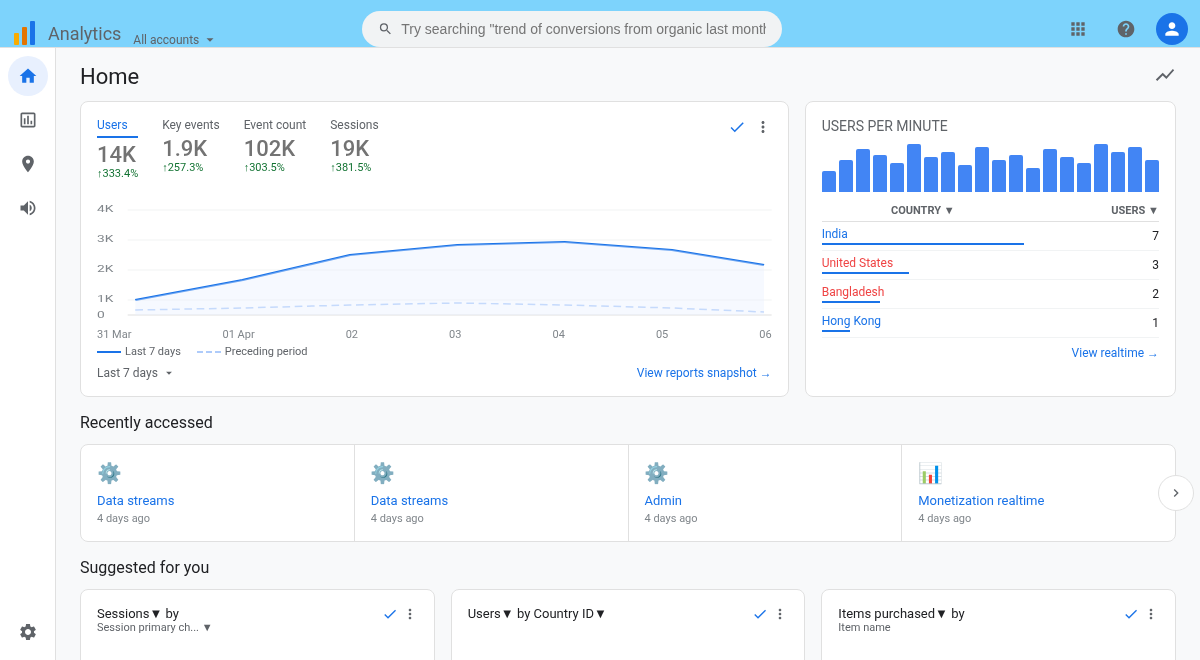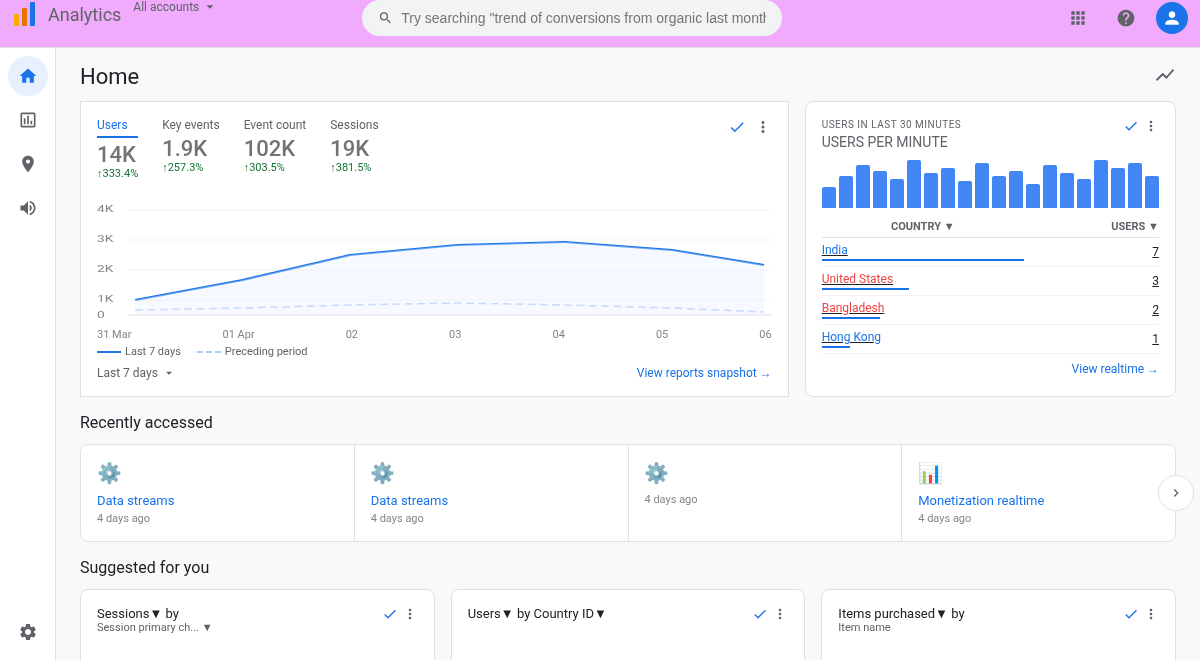--- a/index.html
+++ b/index.html
@@ -1,20 +1,20 @@
 <!DOCTYPE html>
 <html><head>
   <meta charset="utf-8">
   <style>
     * { box-sizing: border-box; margin: 0; padding: 0; }
     body { font-family: 'Google Sans', Roboto, Arial, sans-serif; background: #f8f9fa; font-size: 13px; color: #202124; overflow: hidden; height: 660px; width: 1200px; }
 
     
     .top-nav {
-      display: flex; align-items: flex-start; height: 48px; background: #f0abfc;
+      display: flex; align-items: flex-end; height: 48px; background: #7dd3fc;
       border-bottom: 1px solid #e0e0e0; padding: 0 12px; gap: 12px; position: fixed; top: 0; left: 0; right: 0; z-index: 100;
     }
     .nav-logo { display: flex; align-items: center; gap: 8px; }
     .logo-icon { width: 28px; height: 28px; }
     .nav-title { font-size: 18px; color: #5f6368; font-weight: 400; }
     .account-selector { display: flex; align-items: center; gap: 4px; font-size: 12px; color: #5f6368; cursor: pointer; }
     .account-selector svg { width: 14px; height: 14px; }
     .search-bar {
       flex: 1; max-width: 420px; margin: 0 auto;
       background: #f1f3f4; border-radius: 24px; display: flex; align-items: center;
@@ -46,21 +46,21 @@
     
     .page-header { display: flex; align-items: center; justify-content: space-between; padding: 16px 0 12px; }
     .page-title { font-size: 22px; font-weight: 400; color: #202124; }
     .header-action { cursor: pointer; color: #5f6368; }
 
     
     .cards-row { display: flex; gap: 16px; margin-bottom: 16px; }
 
     
     .stats-card {
-      flex: 2; background: #fff; border-radius: 0; border: 1px solid #e0e0e0; padding: 16px; min-height: 240px;
+      flex: 2; background: #fff; border-radius: 8px; border: 1px solid #e0e0e0; padding: 16px; min-height: 240px;
     }
     .stats-metrics { display: flex; gap: 24px; margin-bottom: 12px; }
     .metric { cursor: pointer; }
     .metric-label { font-size: 12px; color: #5f6368; margin-bottom: 4px; }
     .metric-value { font-size: 22px; font-weight: 500; color: #737373; }
     .metric.active .metric-label { color: #1a73e8; border-bottom: 2px solid #1a73e8; padding-bottom: 4px; }
     .metric-change { font-size: 11px; color: #137333; }
     .metric-header-actions { margin-left: auto; display: flex; gap: 8px; align-items: flex-start; }
 
     
@@ -82,21 +82,21 @@
     .realtime-sublabel { font-size: 14px; color: #5f6368; margin-bottom: 8px; }
 
     
     .bar-chart { display: flex; align-items: flex-end; gap: 3px; height: 50px; margin: 8px 0; }
     .bar { background: #4285f4; min-width: 6px; border-radius: 2px 2px 0 0; }
 
     
     .country-table { width: 100%; border-collapse: collapse; }
     .country-table th { font-size: 11px; color: #5f6368; text-align: center; padding: 4px 0; border-bottom: 1px solid #e0e0e0; }
     .country-table th.right { text-align: right; }
-    .country-table td { font-size: 12px; padding: 5px 0; border-bottom: 1px solid #f1f3f4; text-decoration: underline; }
+    .country-table td { font-size: 12px; padding: 5px 0; border-bottom: 1px solid #f1f3f4; }
     .country-table td.right { text-align: right; }
 
     
     .section-title { font-size: 16px; font-weight: 400; color: #202124; margin: 16px 0 12px; }
 
     
     .recent-grid { display: flex; gap: 0; background: #fff; border-radius: 8px; border: 1px solid #e0e0e0; overflow: hidden; position: relative; }
     .recent-item { flex: 1; padding: 16px; border-right: 1px solid #e0e0e0; cursor: pointer; }
     .recent-item:last-child { border-right: none; }
     .recent-name { font-size: 13px; color: #1a73e8; margin-bottom: 4px; }
@@ -282,31 +282,20 @@
               <path d="M7 10l5 5 5-5z"></path>
             </svg>
         </div>
         <div class="view-link">
           <span>View reports snapshot →</span>
         </div>
       </div>
     </div>
 
     <div class="realtime-card">
-      <div class="realtime-card-header-row">
-        <span class="realtime-label">USERS IN LAST 30 MINUTES</span>
-        <div style="display:flex;gap:4px;align-items:center;">
-          <svg viewBox="0 0 24 24" width="16" height="16" fill="#1a73e8">
-              <path d="M9 16.2L4.8 12l-1.4 1.4L9 19 21 7l-1.4-1.4L9 16.2z"></path>
-            </svg>
-          <svg viewBox="0 0 24 24" width="16" height="16" fill="#5f6368">
-              <path d="M12 8c1.1 0 2-.9 2-2s-.9-2-2-2-2 .9-2 2 .9 2 2 2zm0 2c-1.1 0-2 .9-2 2s.9 2 2 2 2-.9 2-2-.9-2-2-2zm0 6c-1.1 0-2 .9-2 2s.9 2 2 2 2-.9 2-2-.9-2-2-2z"></path>
-            </svg>
-        </div>
-      </div>
       <div class="realtime-sublabel">USERS PER MINUTE</div>
 
       <div class="bar-chart" id="realtime-bars">
           <div class="bar" style="height: 21.3333px; flex: 1 1 0%;"></div>
           <div class="bar" style="height: 32px; flex: 1 1 0%;"></div>
           <div class="bar" style="height: 42.6667px; flex: 1 1 0%;"></div>
           <div class="bar" style="height: 37.3333px; flex: 1 1 0%;"></div>
           <div class="bar" style="height: 29.3333px; flex: 1 1 0%;"></div>
           <div class="bar" style="height: 48px; flex: 1 1 0%;"></div>
           <div class="bar" style="height: 34.6667px; flex: 1 1 0%;"></div>
@@ -382,20 +371,21 @@
           <div class="recent-name">Data streams</div>
           <div class="recent-time">4 days ago</div>
         </div>
         <div class="recent-item">
           <div style="color:#1a73e8;font-size:20px;margin-bottom:8px;">⚙️</div>
           <div class="recent-name">Data streams</div>
           <div class="recent-time">4 days ago</div>
         </div>
         <div class="recent-item">
           <div style="color:#1a73e8;font-size:20px;margin-bottom:8px;">⚙️</div>
+          <div class="recent-name">Admin</div>
           <div class="recent-time">4 days ago</div>
         </div>
         <div class="recent-item">
           <div style="color:#1a73e8;font-size:20px;margin-bottom:8px;">📊</div>
           <div class="recent-name">Monetization realtime</div>
           <div class="recent-time">4 days ago</div>
         </div>
       </div>
       <div class="recent-nav">
         <svg viewBox="0 0 24 24" width="16" height="16" fill="#5f6368">

